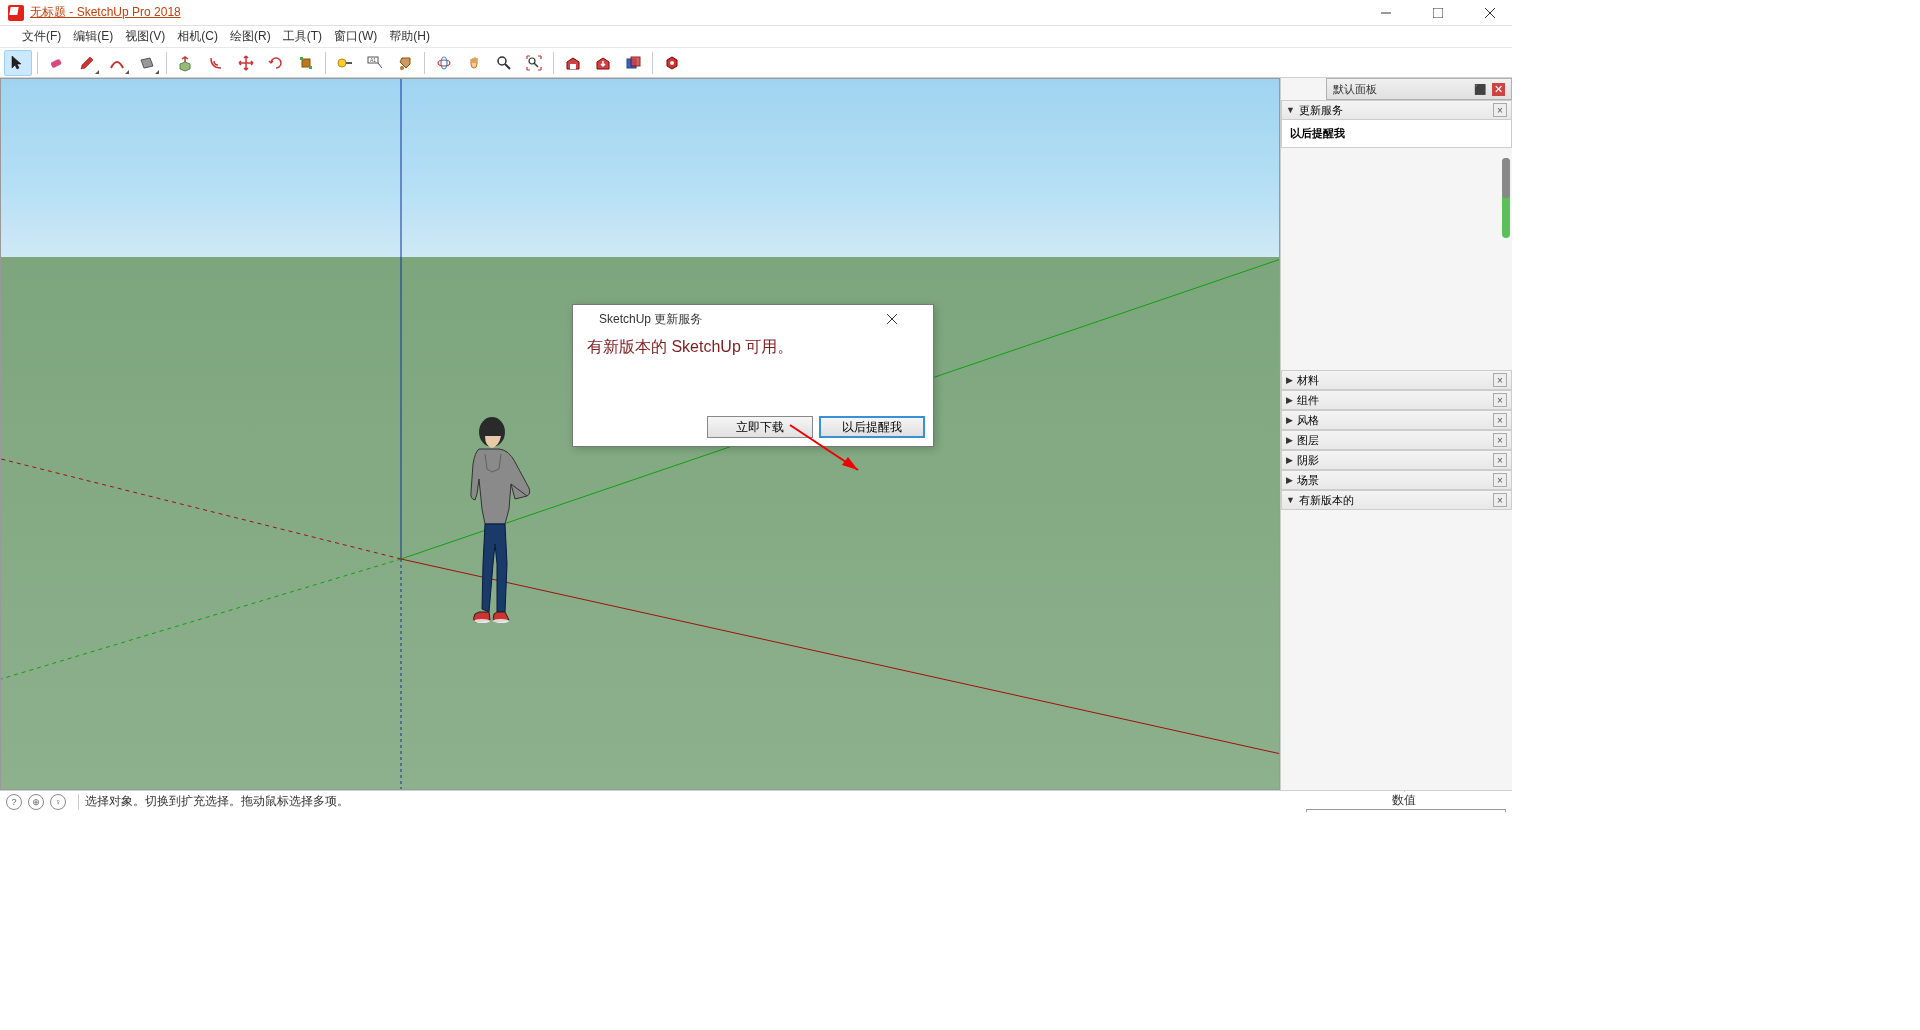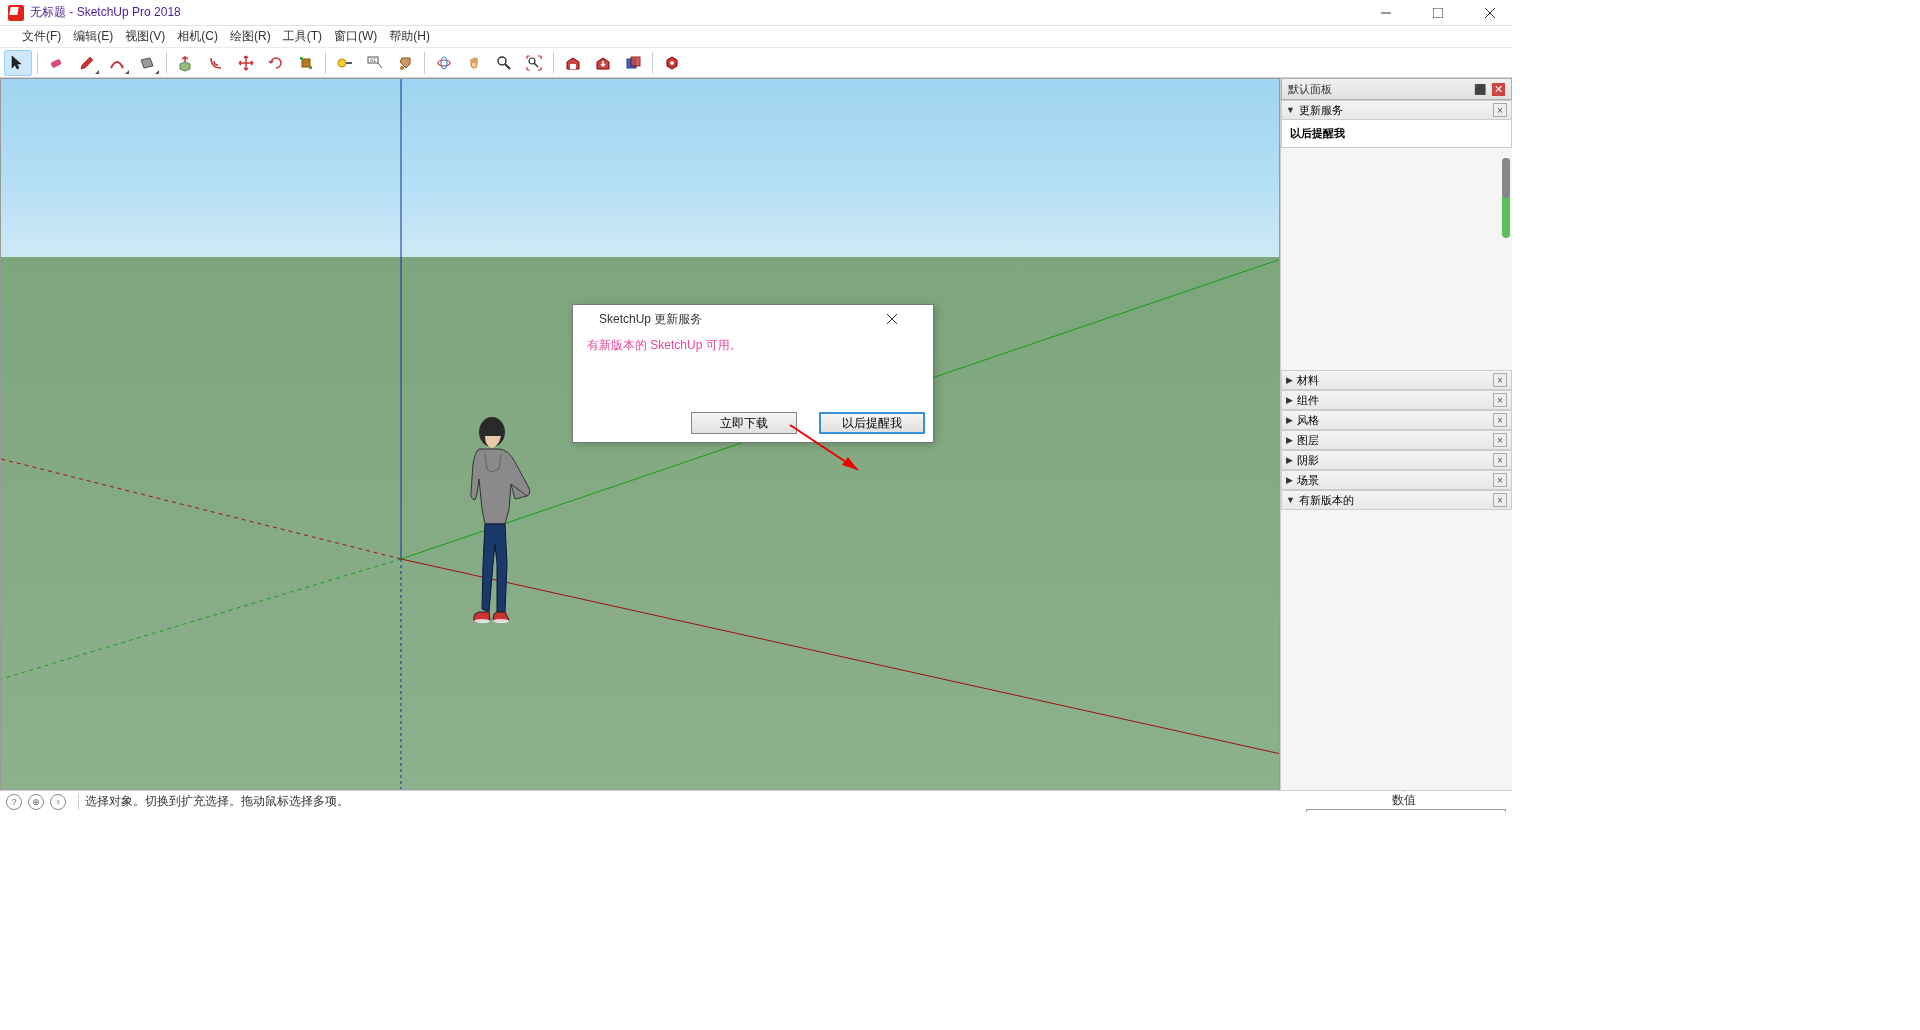--- a/index.html
+++ b/index.html
@@ -2,21 +2,21 @@
 <html><head>
 <meta charset="utf-8">
 <style>
 * { margin: 0; padding: 0; box-sizing: border-box; font-family: "Microsoft YaHei", Tahoma, sans-serif; }
 body { width: 1512px; height: 812px; overflow: hidden; background: #fff; font-size: 12px; }
 
 
 .titlebar { height: 26px; background: #fff; display: flex; align-items: center; padding: 0 8px; border-bottom: 1px solid #e0e0e0; }
 .app-icon { width: 16px; height: 16px; background: #e2231a; border-radius: 2px; margin-right: 6px; position: relative; }
 .app-icon::after { content: ""; position: absolute; left: 2px; top: 2px; width: 8px; height: 8px; background: #fff; transform: skewX(-10deg); }
-.title-text { color: #4c1d95; flex: 1; }
+.title-text { color: #c2410c; flex: 1; text-decoration: underline; }
 .win-controls { display: flex; gap: 24px; }
 .win-btn { width: 28px; height: 20px; display: flex; align-items: center; justify-content: center; color: #333; cursor: pointer; }
 .win-btn svg { width: 10px; height: 10px; }
 
 
 .menubar { height: 22px; background: #fff; display: flex; align-items: center; padding: 0 16px; border-bottom: 1px solid #e8e8e8; }
 .menu-item { padding: 2px 6px; color: #333; cursor: pointer; }
 
 
 .toolbar { height: 30px; background: #fff; display: flex; align-items: center; padding: 2px 4px; border-bottom: 1px solid #d0d0d0; gap: 2px; }
@@ -24,21 +24,21 @@
 .tool-btn.active { background: #cce8ff; border-color: #99d1ff; }
 .tool-sep { width: 1px; height: 22px; background: #ccc; margin: 0 3px; }
 .dropdown-tri { position: absolute; right: 1px; bottom: 1px; width: 0; height: 0; border-left: 4px solid transparent; border-bottom: 4px solid #555; }
 
 
 .main { display: flex; height: calc(100% - 26px - 22px - 30px - 22px); }
 .viewport { flex: 1; position: relative; background: linear-gradient(to bottom, #9fd4f0 0%, #b5dff5 15%, #cfe9f5 25%, #7da67d 25.1%, #8db08d 100%); border: 1px solid #999; overflow: hidden; }
 
 
 .sidepanel { width: 232px; background: #f5f5f5; display: flex; flex-direction: column; position: relative; border-left: 1px solid #ccc; }
-.panel-header { height: 22px; background: linear-gradient(to bottom, #f0f0f0, #e0e0e0); display: flex; align-items: center; padding: 0 6px; border: 1px solid #b0b0b0; font-size: 11px; color: #333; }
+.panel-header { height: 22px; background: linear-gradient(to bottom, #f0f0f0, #e0e0e0); display: flex; align-items: center; padding: 0 6px; border: 1px solid #b0b0b0; font-size: 11px; color: #333; margin-left: 45px; }
 .panel-header .pin { margin-left: auto; font-size: 10px; color: #666; cursor: pointer; padding: 0 3px; }
 .panel-header .close-x { font-size: 11px; color: #fff; background: #c44; width: 13px; height: 13px; display: flex; align-items: center; justify-content: center; margin-left: 2px; cursor: pointer; }
 .subpanel-hdr { height: 20px; background: linear-gradient(to bottom, #f4f4f4, #e8e8e8); border: 1px solid #ccc; display: flex; align-items: center; padding: 0 4px; font-size: 11px; cursor: pointer; }
 .subpanel-hdr .tri { margin-right: 4px; color: #333; font-size: 9px; }
 .subpanel-hdr .x-btn { margin-left: auto; width: 14px; height: 14px; display: flex; align-items: center; justify-content: center; border: 1px solid #aaa; background: #eee; font-size: 10px; cursor: pointer; color: #555; }
 .subpanel-body { background: #fff; padding: 6px 8px; font-size: 11px; font-weight: bold; border: 1px solid #ccc; border-top: none; }
 .panel-spacer { flex: 1; background: #f5f5f5; }
 .panel-bottom-scroll { position: absolute; right: 2px; top: 80px; width: 8px; height: 80px; background: #5bbf5b; border-radius: 4px; }
 .panel-bottom-scroll2 { position: absolute; right: 2px; top: 370px; width: 8px; height: 40px; background: #888; border-radius: 4px; }
 
@@ -46,22 +46,22 @@
 .statusbar { height: 22px; background: #fff; border-top: 1px solid #d0d0d0; display: flex; align-items: center; padding: 0 6px; font-size: 12px; color: #333; }
 .status-icon { width: 16px; height: 16px; border: 1px solid #888; border-radius: 50%; margin-right: 6px; display: flex; align-items: center; justify-content: center; font-size: 9px; color: #666; }
 .status-sep { width: 1px; height: 16px; background: #ccc; margin: 0 6px; }
 .status-right { margin-left: auto; display: flex; align-items: center; flex-direction: column; }
 .status-input { width: 200px; height: 18px; border: 1px solid #999; background: #fff; margin-left: 4px; }
 
 
 .modal { position: absolute; left: 572px; top: 304px; width: 362px; background: #fff; border: 1px solid #777; box-shadow: 2px 2px 8px rgba(0,0,0,0.2); z-index: 100; }
 .modal-title { height: 28px; display: flex; align-items: center; padding: 0 26px; font-size: 12px; color: #333; background: #fff; }
 .modal-close { margin-left: auto; width: 30px; height: 24px; display: flex; align-items: center; justify-content: center; cursor: pointer; color: #333; }
-.modal-body { padding: 4px 14px 50px 14px; font-size: 12px; color: #ec4899; }
-.modal-buttons { display: flex; justify-content: flex-end; gap: 22px; padding: 8px; }
+.modal-body { padding: 4px 14px 50px 14px; font-size: 16px; color: #7f1d1d; }
+.modal-buttons { display: flex; justify-content: flex-end; gap: 6px; padding: 8px; }
 .modal-btn { width: 106px; height: 22px; background: linear-gradient(to bottom, #f5f5f5, #e0e0e0); border: 1px solid #888; font-size: 12px; cursor: pointer; display: flex; align-items: center; justify-content: center; }
 .modal-btn.primary { border: 2px solid #3891d8; }
 
 
 .arrow-annotation { position: absolute; left: 780px; top: 415px; z-index: 101; pointer-events: none; }
 
 
 .person { position: absolute; left: 456px; top: 335px; z-index: 10; }
 </style>
 </head>

